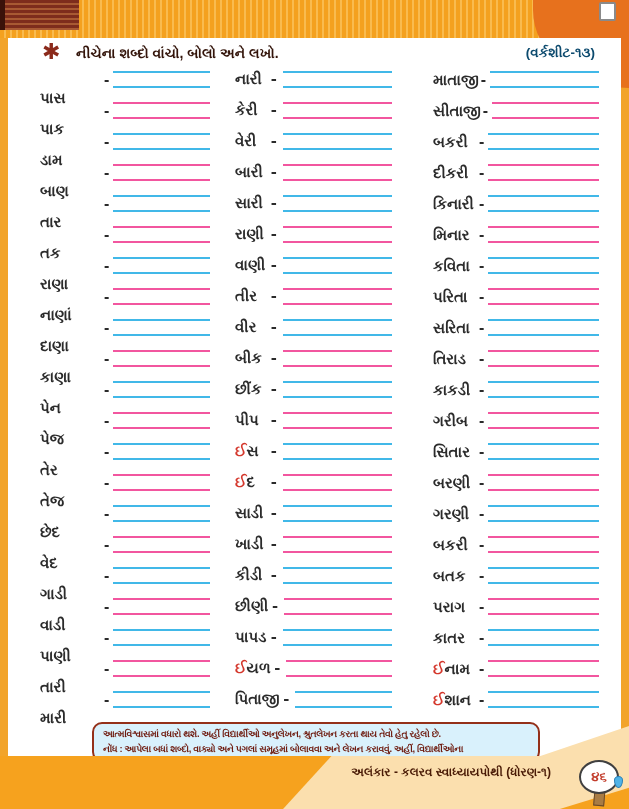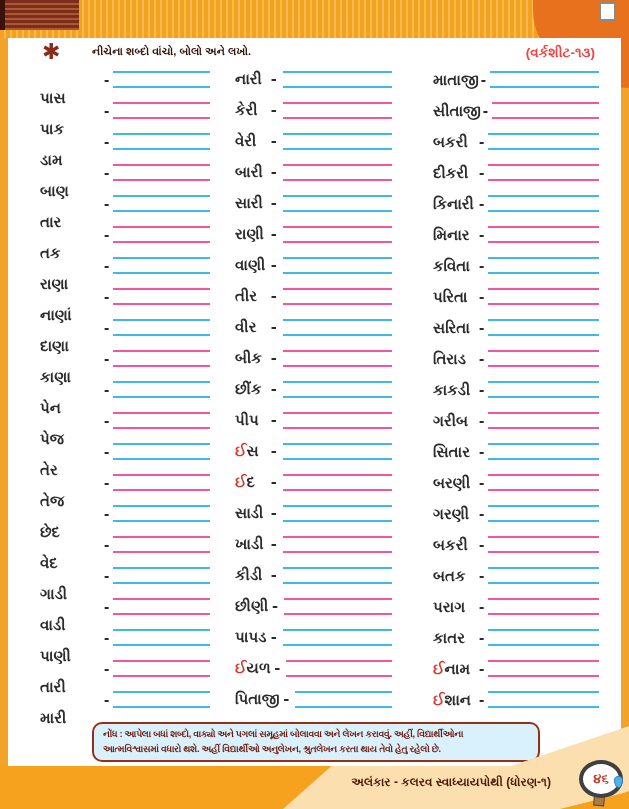--- a/index.html
+++ b/index.html
@@ -18,22 +18,22 @@
   
   .tl-ornament{position:absolute;left:0;top:0;width:74px;height:30px;z-index:3;
     background:repeating-linear-gradient(180deg,#7E2D1C 0 3px,#A85A33 3px 5px);
     border-left:5px solid #3a120a;}
 
   
   .content{position:absolute;left:8px;top:38px;width:613px;height:730px;background:#ffffff;z-index:2;}
 
   
   .star{position:absolute;left:34px;top:3px;font-size:22px;color:#8B2A1B;line-height:22px;}
-  .page-title{position:absolute;left:84px;top:7px;font-size:11px;font-weight:bold;color:#33140a;}
-  .worksheet-badge{position:absolute;right:26px;top:7px;font-size:13.5px;font-weight:bold;color:#ef4444;}
+  .page-title{position:absolute;left:68px;top:7px;font-size:14px;font-weight:bold;color:#33140a;}
+  .worksheet-badge{position:absolute;right:26px;top:7px;font-size:13.5px;font-weight:bold;color:#0c4a6e;}
 
   
   .word-col{position:absolute;top:26px;}
   .col-0{left:32px;width:170px;}
   .col-1{left:227px;width:157px;font-family:Liberation Mono, monospace;}
   .col-2{left:425px;width:166px;}
   .word-row{display:flex;align-items:center;height:31px;}
   .word{font-size:15px;font-weight:600;color:#2b2b2b;white-space:nowrap;flex:0 0 auto;}
   .col-0 .word{min-width:62px;margin-top:36px;}
   .col-1 .word{min-width:32px;}
@@ -48,33 +48,33 @@
   .corner-curl{position:absolute;right:0;top:726px;width:124px;height:42px;background:#FBDFAE;
     clip-path:polygon(0 100%,100% 0,100% 100%);z-index:2;}
 
   
   .note-box{position:absolute;left:84px;top:684px;width:448px;height:40px;background:#D9F1FC;
     border:2px solid #943019;border-radius:10px;padding:3px 9px;box-sizing:border-box;overflow:hidden;}
   .note-line{font-size:9.3px;letter-spacing:-0.3px;line-height:1.6;color:#6E1A0E;white-space:nowrap;font-weight:600;}
   .note-label{font-weight:bold;}
 
   
-  .footer{position:absolute;left:0;bottom:0;width:629px;height:43px;background:#F6A21E;z-index:3;}
+  .footer{position:absolute;left:0;bottom:0;width:629px;height:53px;background:#F6A21E;z-index:3;}
   .footer-light{position:absolute;left:45%;right:0;top:0;bottom:0;background:#FBDFAE;
     clip-path:polygon(14% 0,100% 0,100% 60%,80% 100%,0 100%);}
   .footer-orange-tri{position:absolute;right:0;bottom:0;width:46px;height:18px;background:#F6A21E;
     clip-path:polygon(100% 0,100% 100%,0 100%);}
   .footer-title{position:absolute;right:78px;top:9px;font-size:12px;font-weight:bold;color:#4A1B06;}
 
   
   .badge{position:absolute;right:6px;top:760px;width:46px;height:48px;z-index:6;}
   .badge .handle{position:absolute;left:17px;top:25px;width:9px;height:19px;background:#A97C44;
     border:1.5px solid #6b4a26;transform:rotate(5deg);}
   .badge .mirror{position:absolute;left:2px;top:0;width:36px;height:30px;background:#fff;
-    border:4px solid #404040;border-radius:50%;text-align:center;}
+    border:2px solid #404040;border-radius:50%;text-align:center;}
   .badge .num{font-size:13px;font-weight:bold;color:#C23B2A;line-height:30px;}
   .badge .drop{position:absolute;right:0;top:16px;width:7px;height:10px;background:#4FB3E8;
     border:1px solid #2a7fb5;border-radius:50% 50% 50% 50%/35% 35% 65% 65%;}
 </style>
 </head>
 <body>
 
 <div class="page">
   <div class="header-band"></div>
   <div class="corner-dark"></div>
@@ -404,22 +404,22 @@
           </div>
           <div class="word-row">
             <span class="word"><span class="vowel-red">ઈ</span>શાન</span>
             <span class="dash">-</span>
             <div class="lines blue"></div>
           </div>
         </div>
     </div>
 
     <div class="note-box">
+      <div class="note-line"><span>આત્મવિશ્વાસમાં વધારો થશે. અહીં વિદ્યાર્થીઓ અનુલેખન, શ્રુતલેખન કરતા થાય તેવો હેતુ રહેલો છે.</span></div>
       <div class="note-line"><span class="note-label">નોંધ :</span> <span>આપેલા બધાં શબ્દો, વાક્યો અને પગલાં સમૂહમાં બોલાવવા અને લેખન કરાવવું. અહીં, વિદ્યાર્થીઓના</span></div>
-      <div class="note-line"><span>આત્મવિશ્વાસમાં વધારો થશે. અહીં વિદ્યાર્થીઓ અનુલેખન, શ્રુતલેખન કરતા થાય તેવો હેતુ રહેલો છે.</span></div>
     </div>
   </div>
 
   <div class="corner-curl"></div>
 
   <div class="footer">
     <div class="footer-light"></div>
     <div class="footer-orange-tri"></div>
     <span class="footer-title">અલંકાર - કલરવ સ્વાધ્યાયપોથી (ધોરણ-૧)</span>
   </div>

